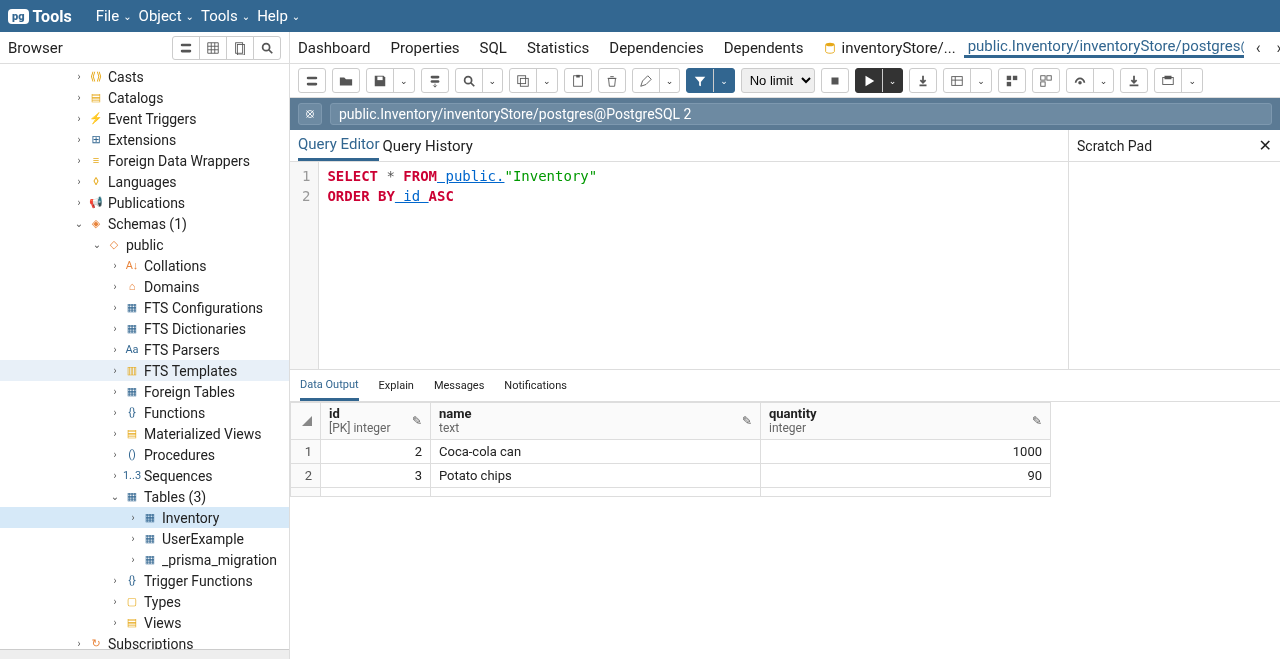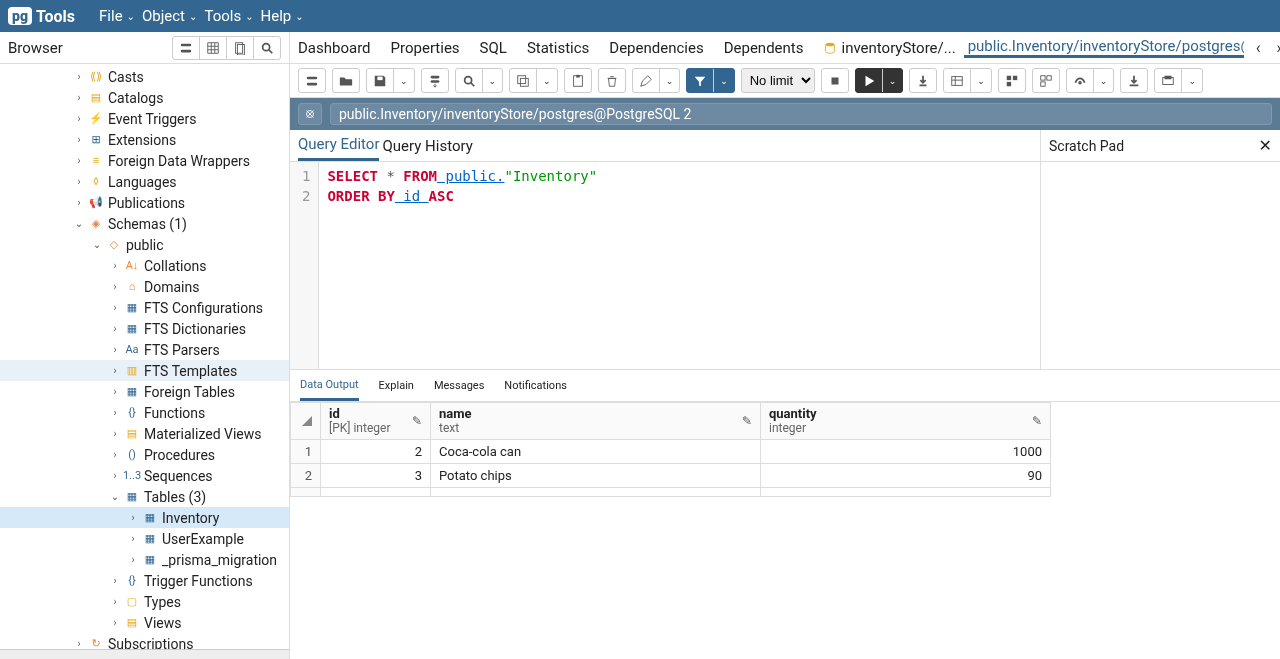--- a/index.html
+++ b/index.html
@@ -1,19 +1,19 @@
 <!DOCTYPE html>
 <html><head>
 <meta charset="utf-8">
 <style>
 * { box-sizing: border-box; margin: 0; padding: 0; }
 body { font-family: -apple-system, BlinkMacSystemFont, "Segoe UI", Roboto, sans-serif; font-size: 14px; color: #222; overflow: hidden; }
 .topbar { background: #336791; color: #fff; height: 32px; display: flex; align-items: center; padding: 0 8px; }
 .logo { display: flex; align-items: center; font-weight: bold; font-size: 16px; margin-right: 24px; }
-.logo-badge { background: #fff; color: #336791; border-radius: 4px; padding: 1px 4px; font-size: 14px; margin-right: 4px; font-weight: 900; }
+.logo-badge { background: #fff; color: #336791; border-radius: 4px; padding: 1px 4px; font-size: 11px; margin-right: 4px; font-weight: 900; }
 .menubar { display: flex; gap: 7px; }
 .menuitem { cursor: pointer; display: flex; align-items: center; gap: 4px; font-size: 15px; }
 .chev { font-size: 10px; }
 .main { display: flex; height: calc(100vh - 32px); }
 .sidebar { width: 290px; border-right: 1px solid #ddd; display: flex; flex-direction: column; overflow: hidden; }
 .sidebar-header { height: 32px; display: flex; align-items: center; justify-content: space-between; padding: 0 8px; border-bottom: 1px solid #ddd; }
 .sidebar-title { font-size: 15px; }
 .sidebar-icons { display: flex; gap: 0; }
 .sidebar-icons .btn { width: 28px; height: 24px; border: 1px solid #ccc; background: #fff; display: flex; align-items: center; justify-content: center; cursor: pointer; margin-left: -1px; }
 .sidebar-icons .btn:first-child { border-radius: 3px 0 0 3px; }
@@ -48,21 +48,21 @@
 .editor-tabs { height: 32px; display: flex; align-items: center; border-bottom: 1px solid #ddd; padding: 0 8px; gap: 3px; }
 .editor-tab { cursor: pointer; font-size: 15px; height: 100%; display: flex; align-items: center; }
 .editor-tab.active { color: #326690; border-bottom: 3px solid #326690; }
 .code-area { flex: 1; display: flex; font-family: Menlo, Consolas, monospace; font-size: 14px; overflow: auto; }
 .gutter { background: #f7f7f7; color: #999; text-align: right; padding: 4px 8px 4px 12px; border-right: 1px solid #ddd; user-select: none; line-height: 20px; }
 .code { padding: 4px 8px; white-space: pre; line-height: 20px; }
 .kw { color: #c03; font-weight: bold; }
 .op { color: #555; }
 .ident { color: #06c; text-decoration: underline; }
 .str { color: #090; }
-.scratch { width: 240px; border-left: 1px solid #ddd; display: flex; flex-direction: column; }
+.scratch { width: 212px; border-left: 1px solid #ddd; display: flex; flex-direction: column; }
 .scratch-head { height: 32px; display: flex; align-items: center; justify-content: space-between; padding: 0 8px; border-bottom: 1px solid #ddd; }
 .output-area { flex: 1; display: flex; flex-direction: column; overflow: auto; }
 .output-tabs { height: 32px; display: flex; align-items: center; border-bottom: 1px solid #ddd; padding: 0 10px; gap: 20px; }
 .output-tab { cursor: pointer; font-size: 11px; height: 100%; display: flex; align-items: center; }
 .output-tab.active { color: #326690; border-bottom: 3px solid #326690; }
 .grid { border-collapse: collapse; font-size: 13px; width: auto; }
 .grid th, .grid td { border: 1px solid #ddd; padding: 4px 8px; text-align: left; background: #fff; }
 .grid th { background: #fafafa; font-weight: normal; position: relative; }
 .grid .rownum { background: #fafafa; text-align: right; color: #555; width: 30px; }
 .grid .num { text-align: right; }

